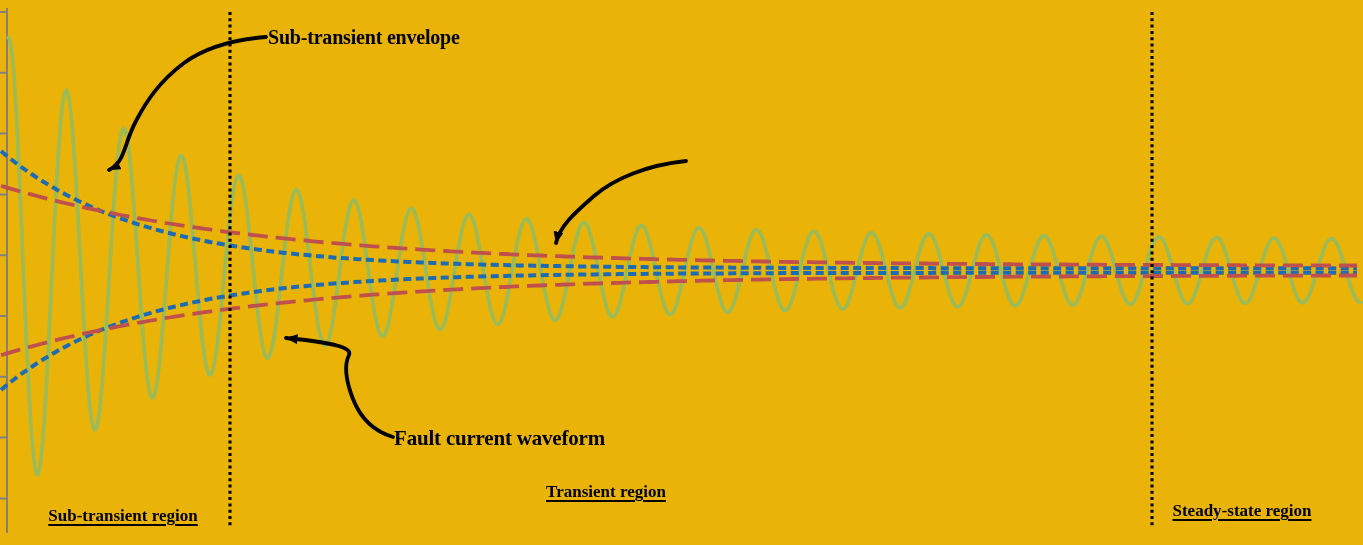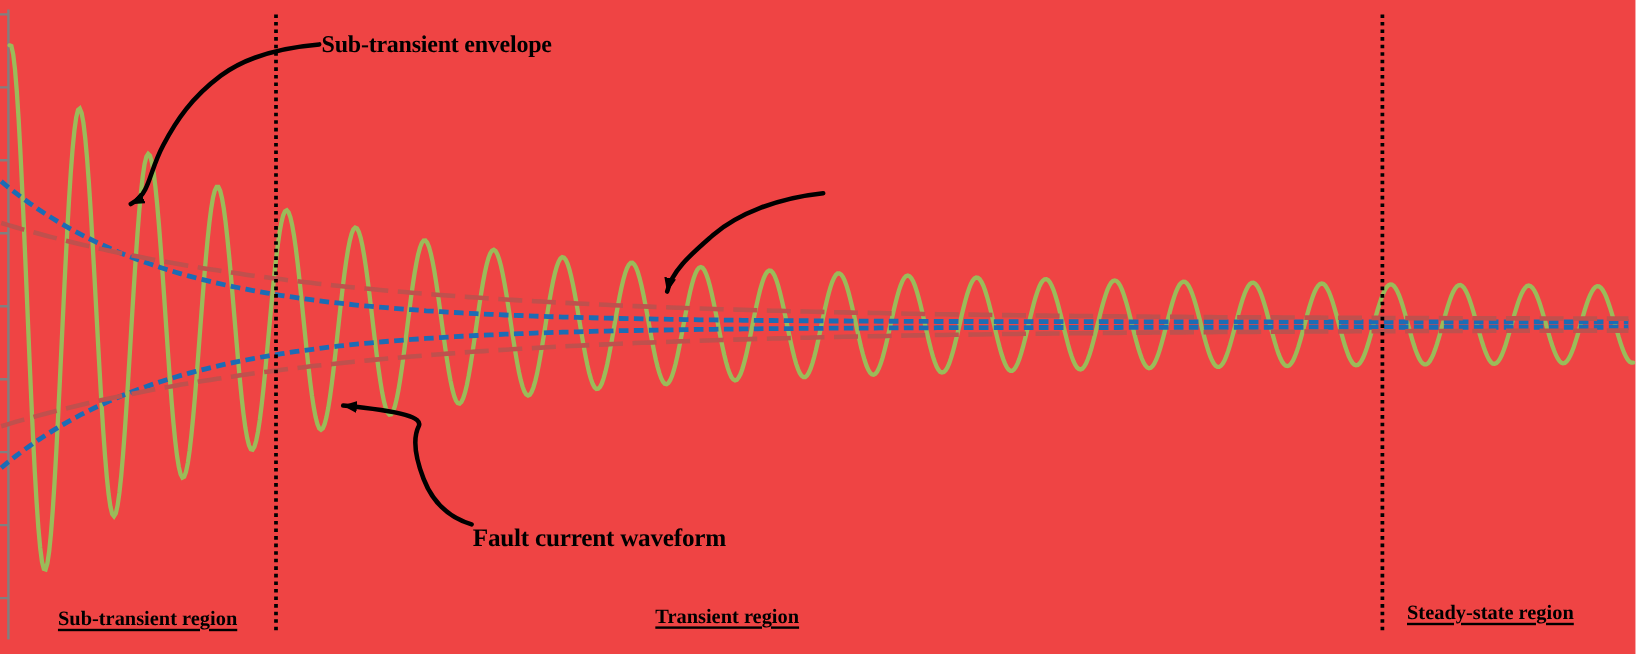--- a/index.html
+++ b/index.html
@@ -1,19 +1,19 @@
 <!DOCTYPE html>
 <html><head>
 <meta charset="utf-8">
 <style>
   html,body{margin:0;padding:0;background:#ffffff;}
   #stage{
     position:relative;
     width:1363px;height:545px;
-    background:#ef4444;
+    background:#eab308;
     overflow:hidden;
     font-family:"Liberation Serif","DejaVu Serif",serif;
   }
   #plot{position:absolute;left:0;top:0;}
   .callout{
     position:absolute;
     font-weight:bold;
     font-size:20px;
     color:#000;
     white-space:nowrap;
@@ -67,23 +67,23 @@
     <path class="arrow" marker-end="url(#ah)" d="M 266,37 C 230,40 203,49 184,63 C 160,81 147,100 136,121 C 128,136 126,148 121,158 C 118,164 115,167 109,170"></path>
 
     <path class="arrow" marker-end="url(#ah)" d="M 686,161 C 648,165 615,178 594,196 C 577,211 560,225 556,243"></path>
 
     <path class="arrow" marker-end="url(#ah)" d="M 393,437 C 373,431 360,417 353,399 C 346,381 344,365 349,355 C 352,348 337,343 286,338"></path>
   </svg>
 
   <div class="callout" style="left:268px;top:25px;">Sub-transient envelope</div>
 
 
-  <div class="callout big" style="left:394px;top:424px;margin-top:10px;">
+  <div class="callout big" style="left:394px;top:424px;">
     <div>Fault current waveform</div>
   </div>
 
   <div class="region-label" style="left:123px;top:506px;">Sub-transient region</div>
 
-  <div class="region-label" style="left:606px;top:504px;">Transient region</div>
+  <div class="region-label" style="left:606px;top:482px;">Transient region</div>
 
   <div class="region-label" style="left:1242px;top:501px;">Steady-state region</div>
 
 </div>
 
 </body></html>

